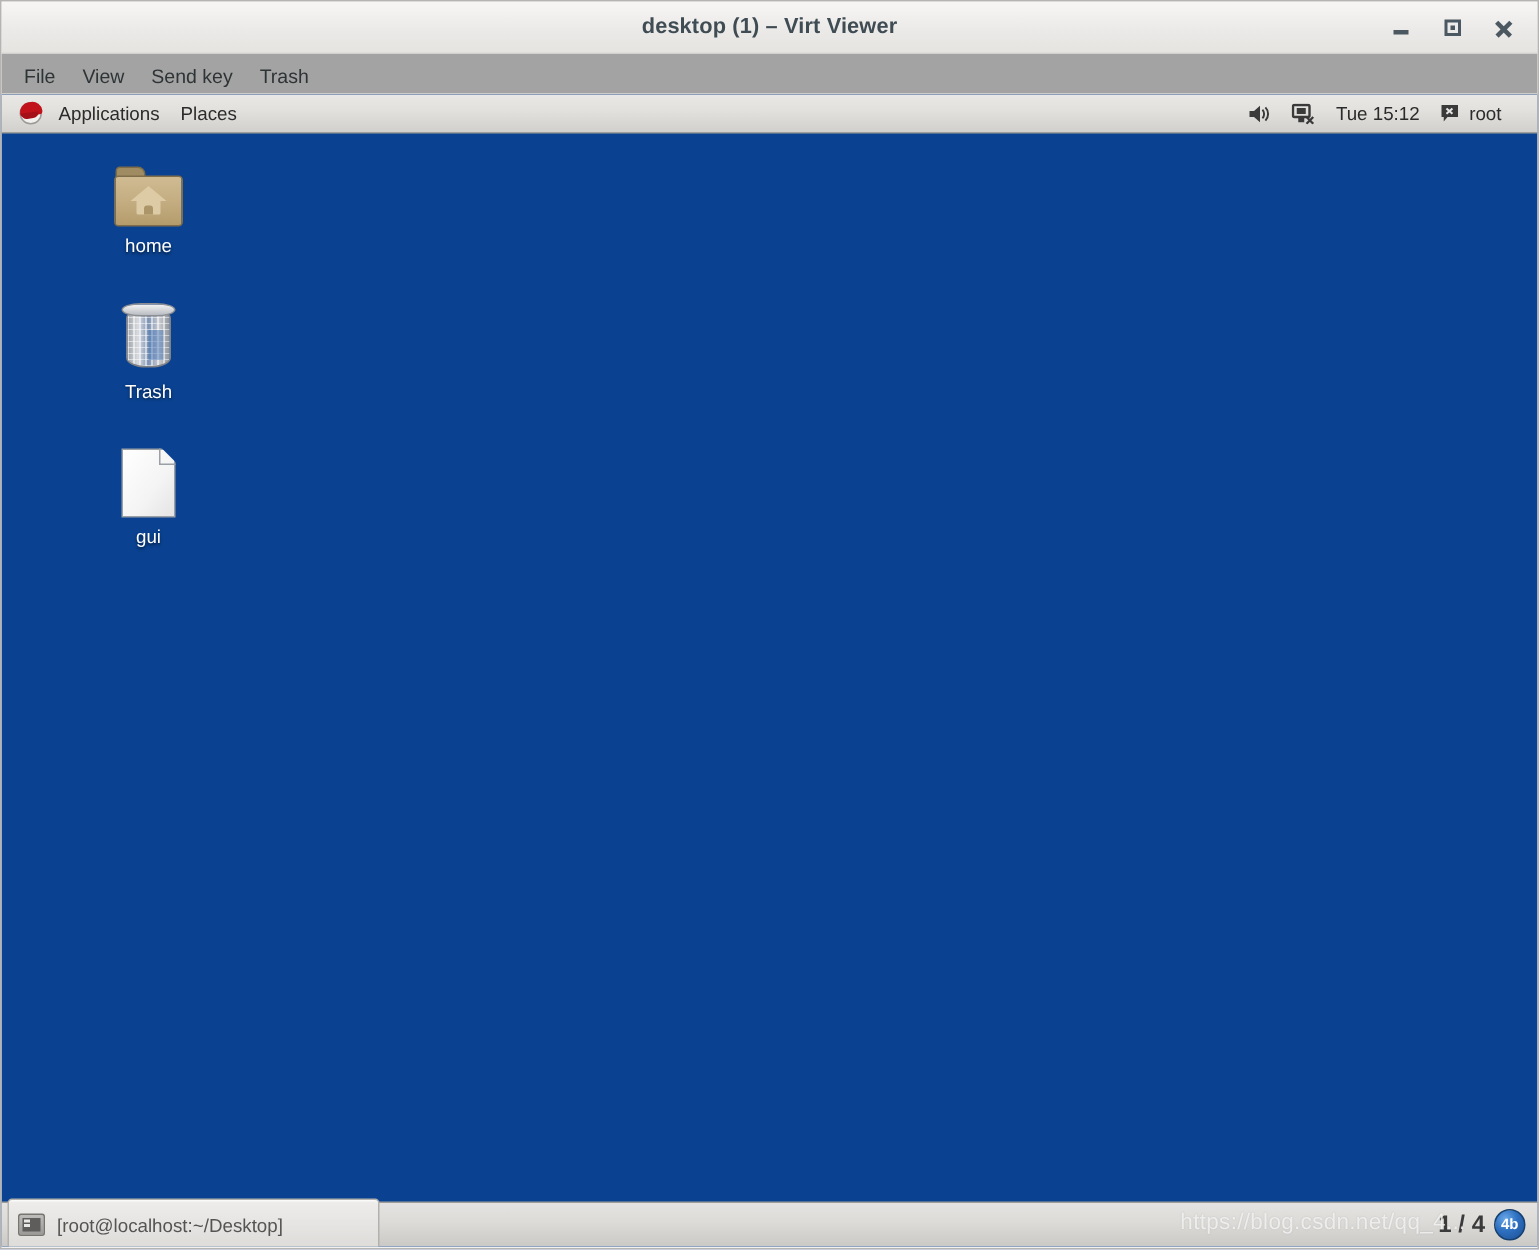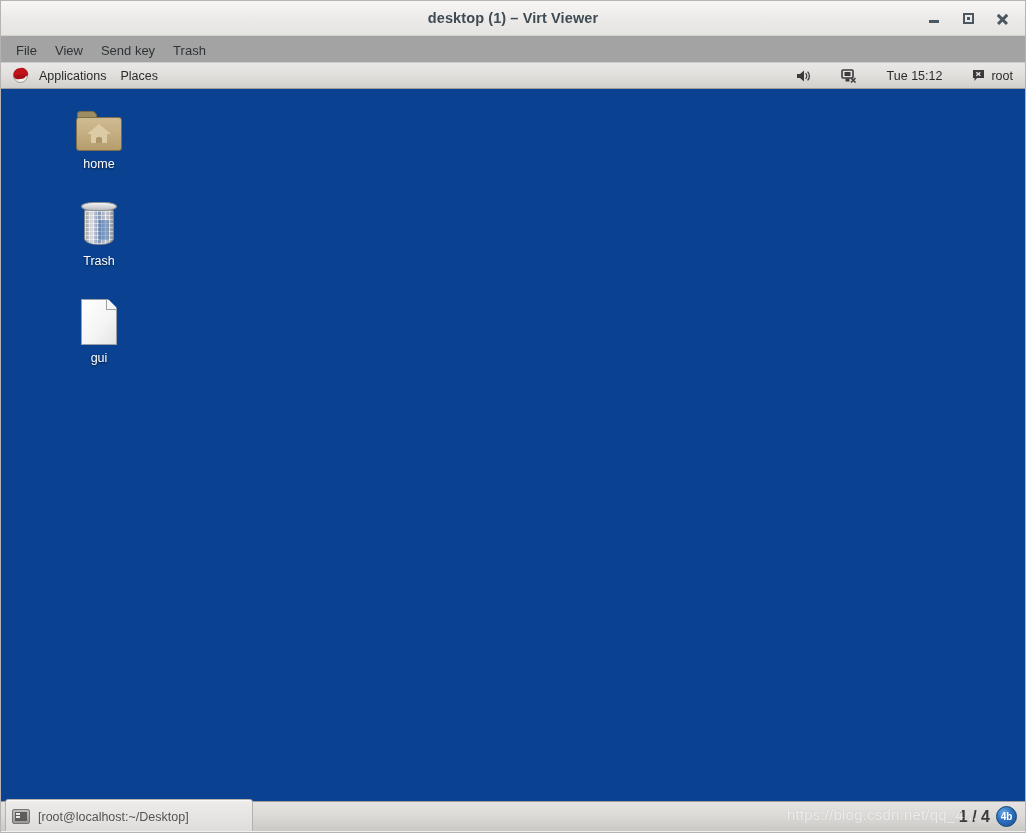--- a/index.html
+++ b/index.html
@@ -147,22 +147,22 @@
     gap: 11px;
     padding: 3px 7px;
     cursor: default;
     border-radius: 2px;
     white-space: nowrap;
   }
   .panel-right {
     margin-left: auto;
     display: flex;
     align-items: center;
-    padding-right: 6px;
-    gap: 18px;
+    padding-right: 18px;
+    gap: 2px;
   }
   .tray-item {
     display: flex;
     align-items: center;
     gap: 5px;
     padding: 3px 6px;
     cursor: default;
     border-radius: 2px;
     white-space: nowrap;
   }

